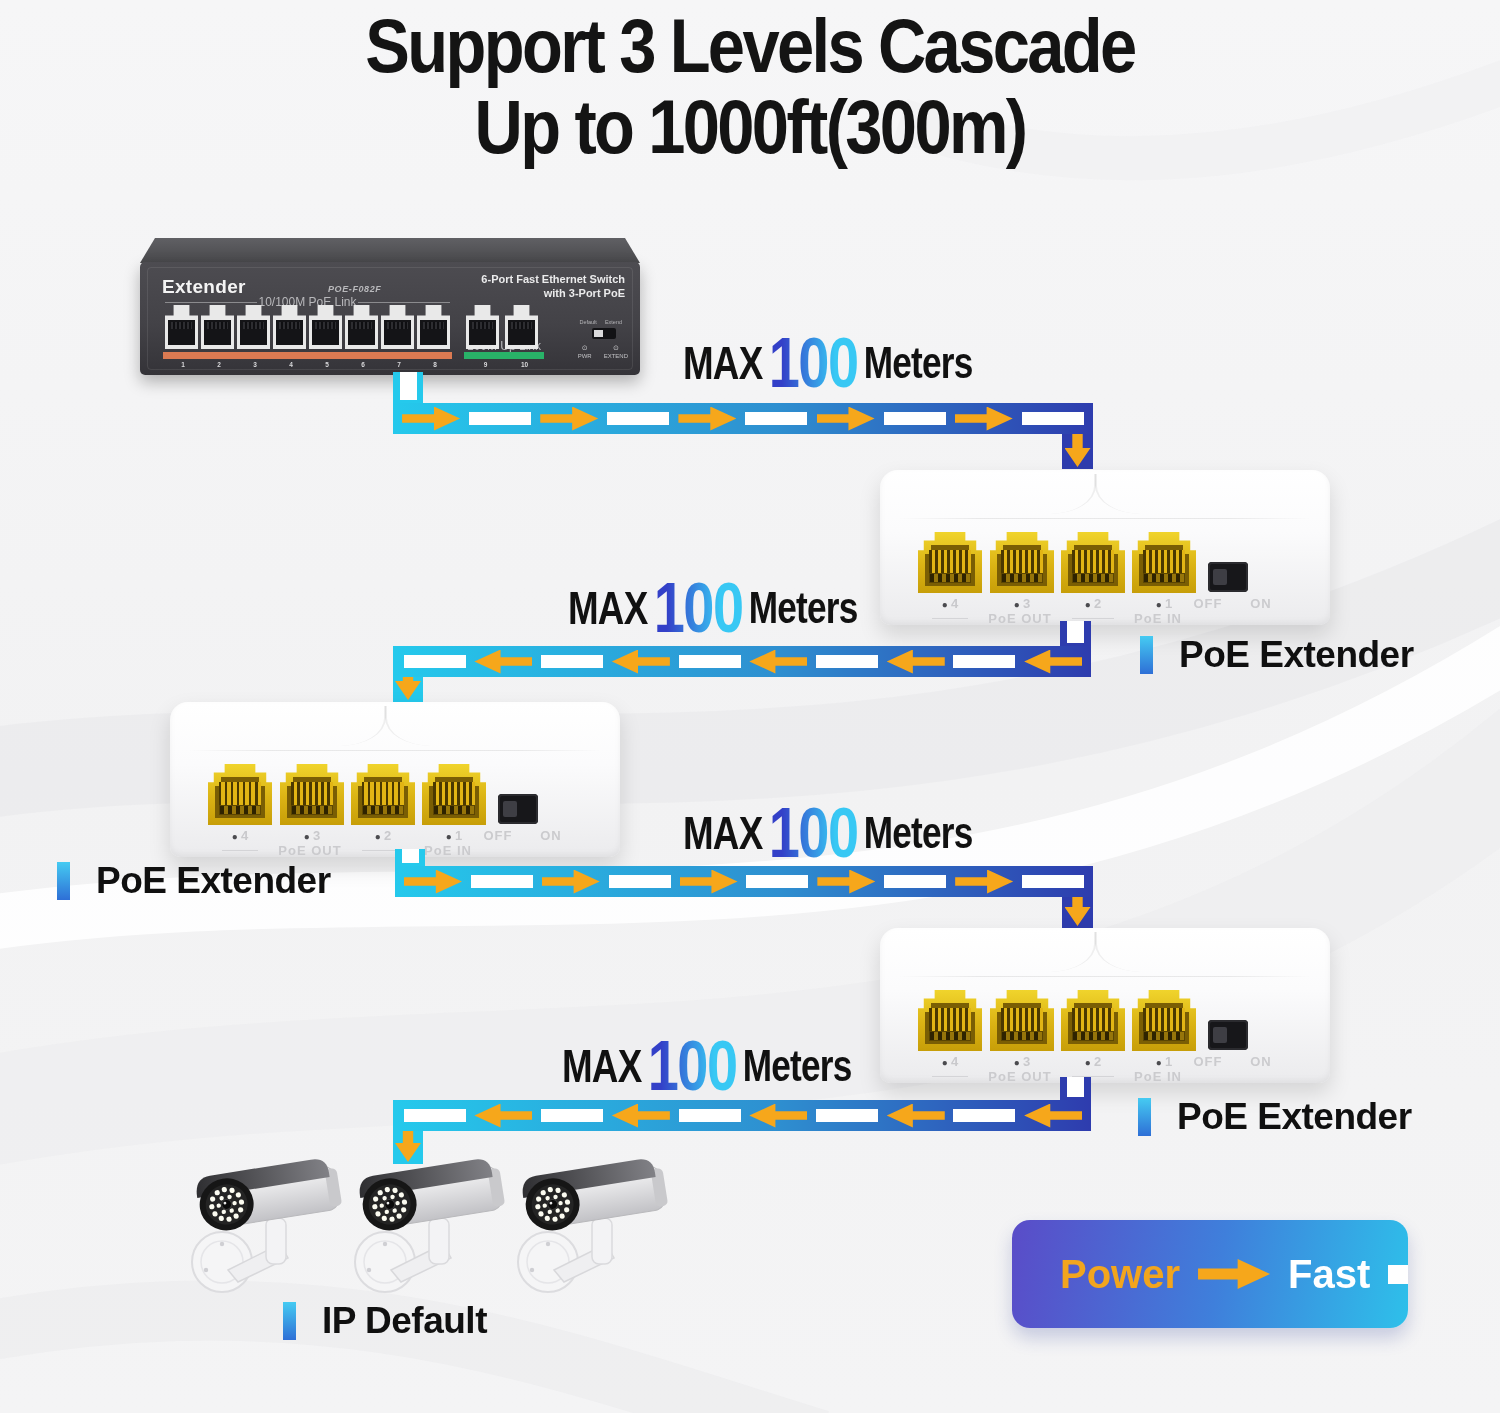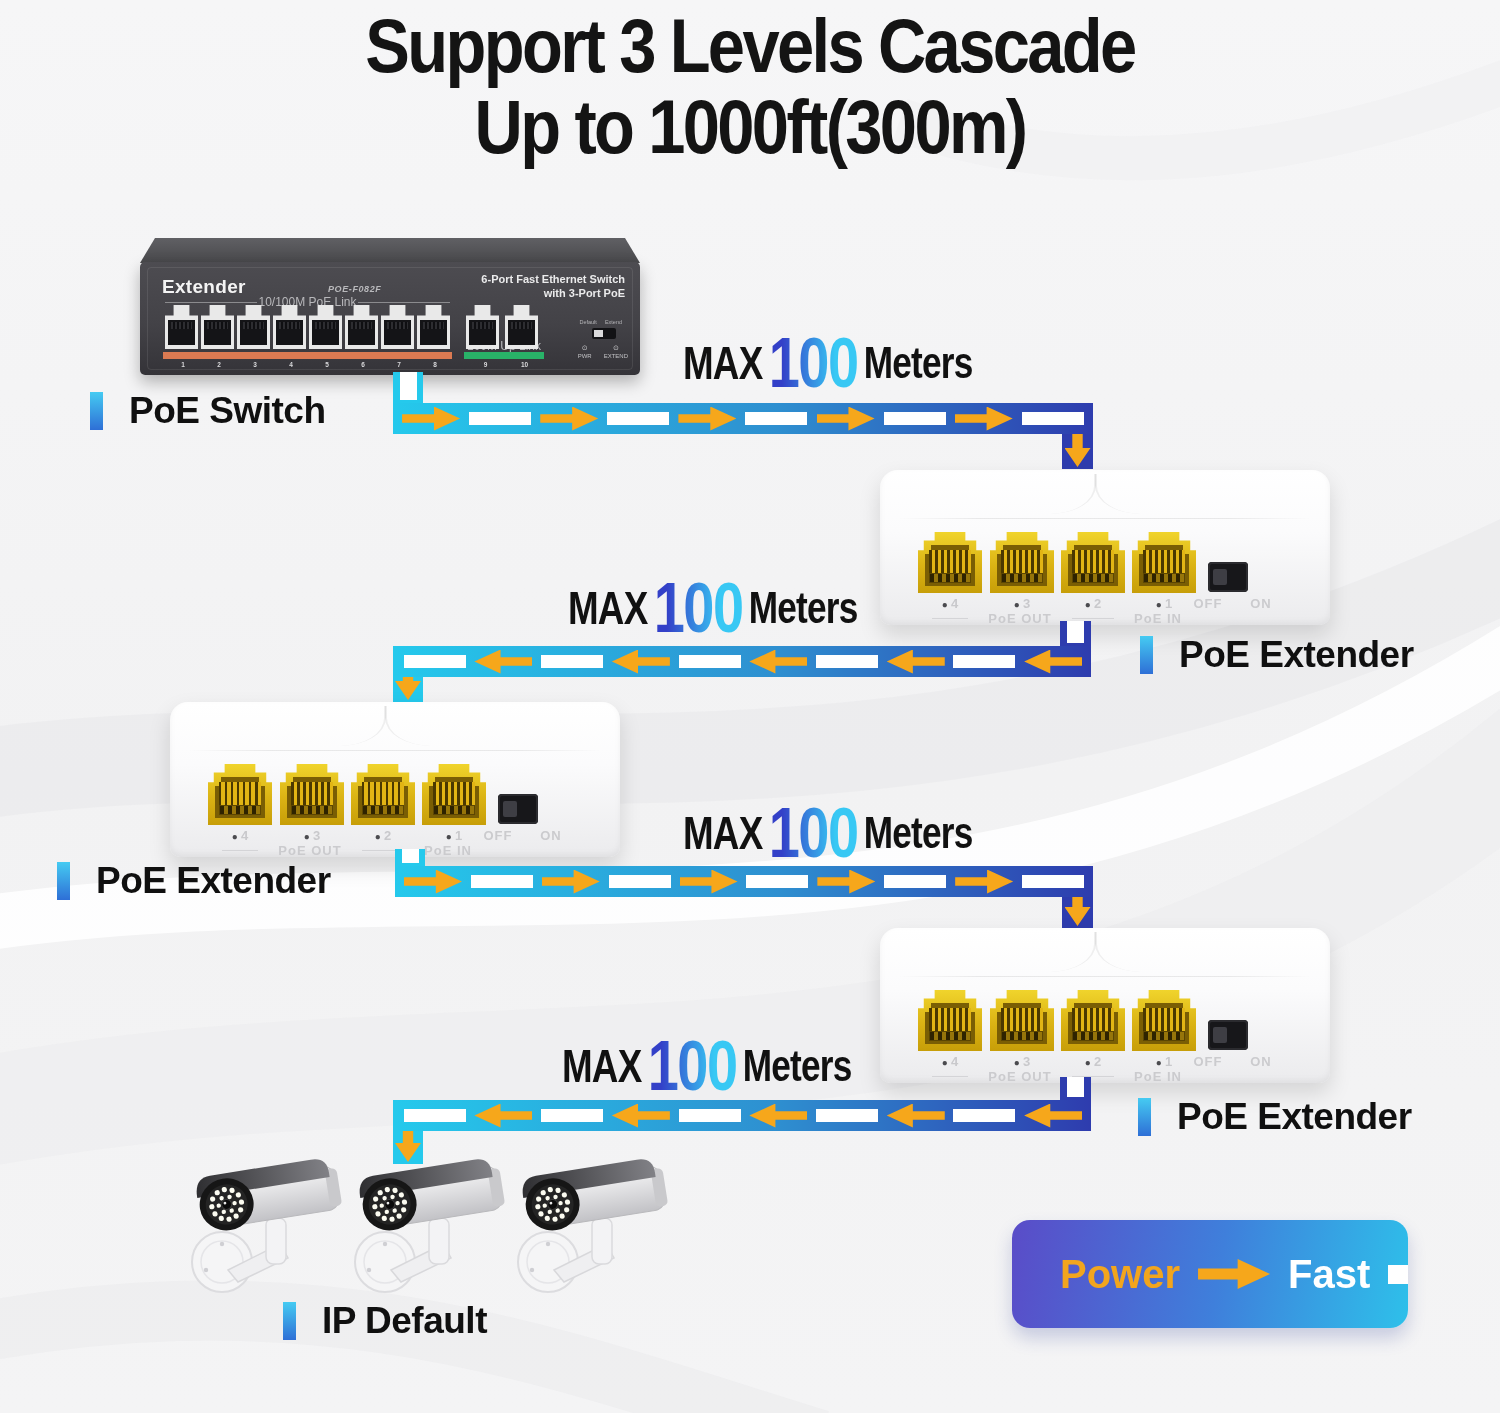--- a/index.html
+++ b/index.html
@@ -248,24 +248,20 @@
         <span>Extend</span>
       </div>
       <div class="sw-toggle">
           <b></b>
         </div>
       <div class="sw-leds">
         <span><i>⊙</i><em style="font-style:normal">PWR</em></span>
         <span><i>⊙</i><em style="font-style:normal">EXTEND</em></span>
       </div>
     </div>
-  </div>
-  <div class="dev-label" style="left:90px;top:390px">
-    <span class="vbar"></span>
-    <b>PoE Switch</b>
   </div>
 
   <div class="stub cyan" style="left:393px;top:372px;width:30px;height:62px">
       <span class="hollow" style="height:28px"></span>
     </div>
   <div class="stub blue" style="left:1062px;top:403px;width:31px;height:66px">
       <span class="adown"></span>
     </div>
   <div class="tube grad" style="left:393px;top:403px;width:700px">
     <span class="arr r"></span>

